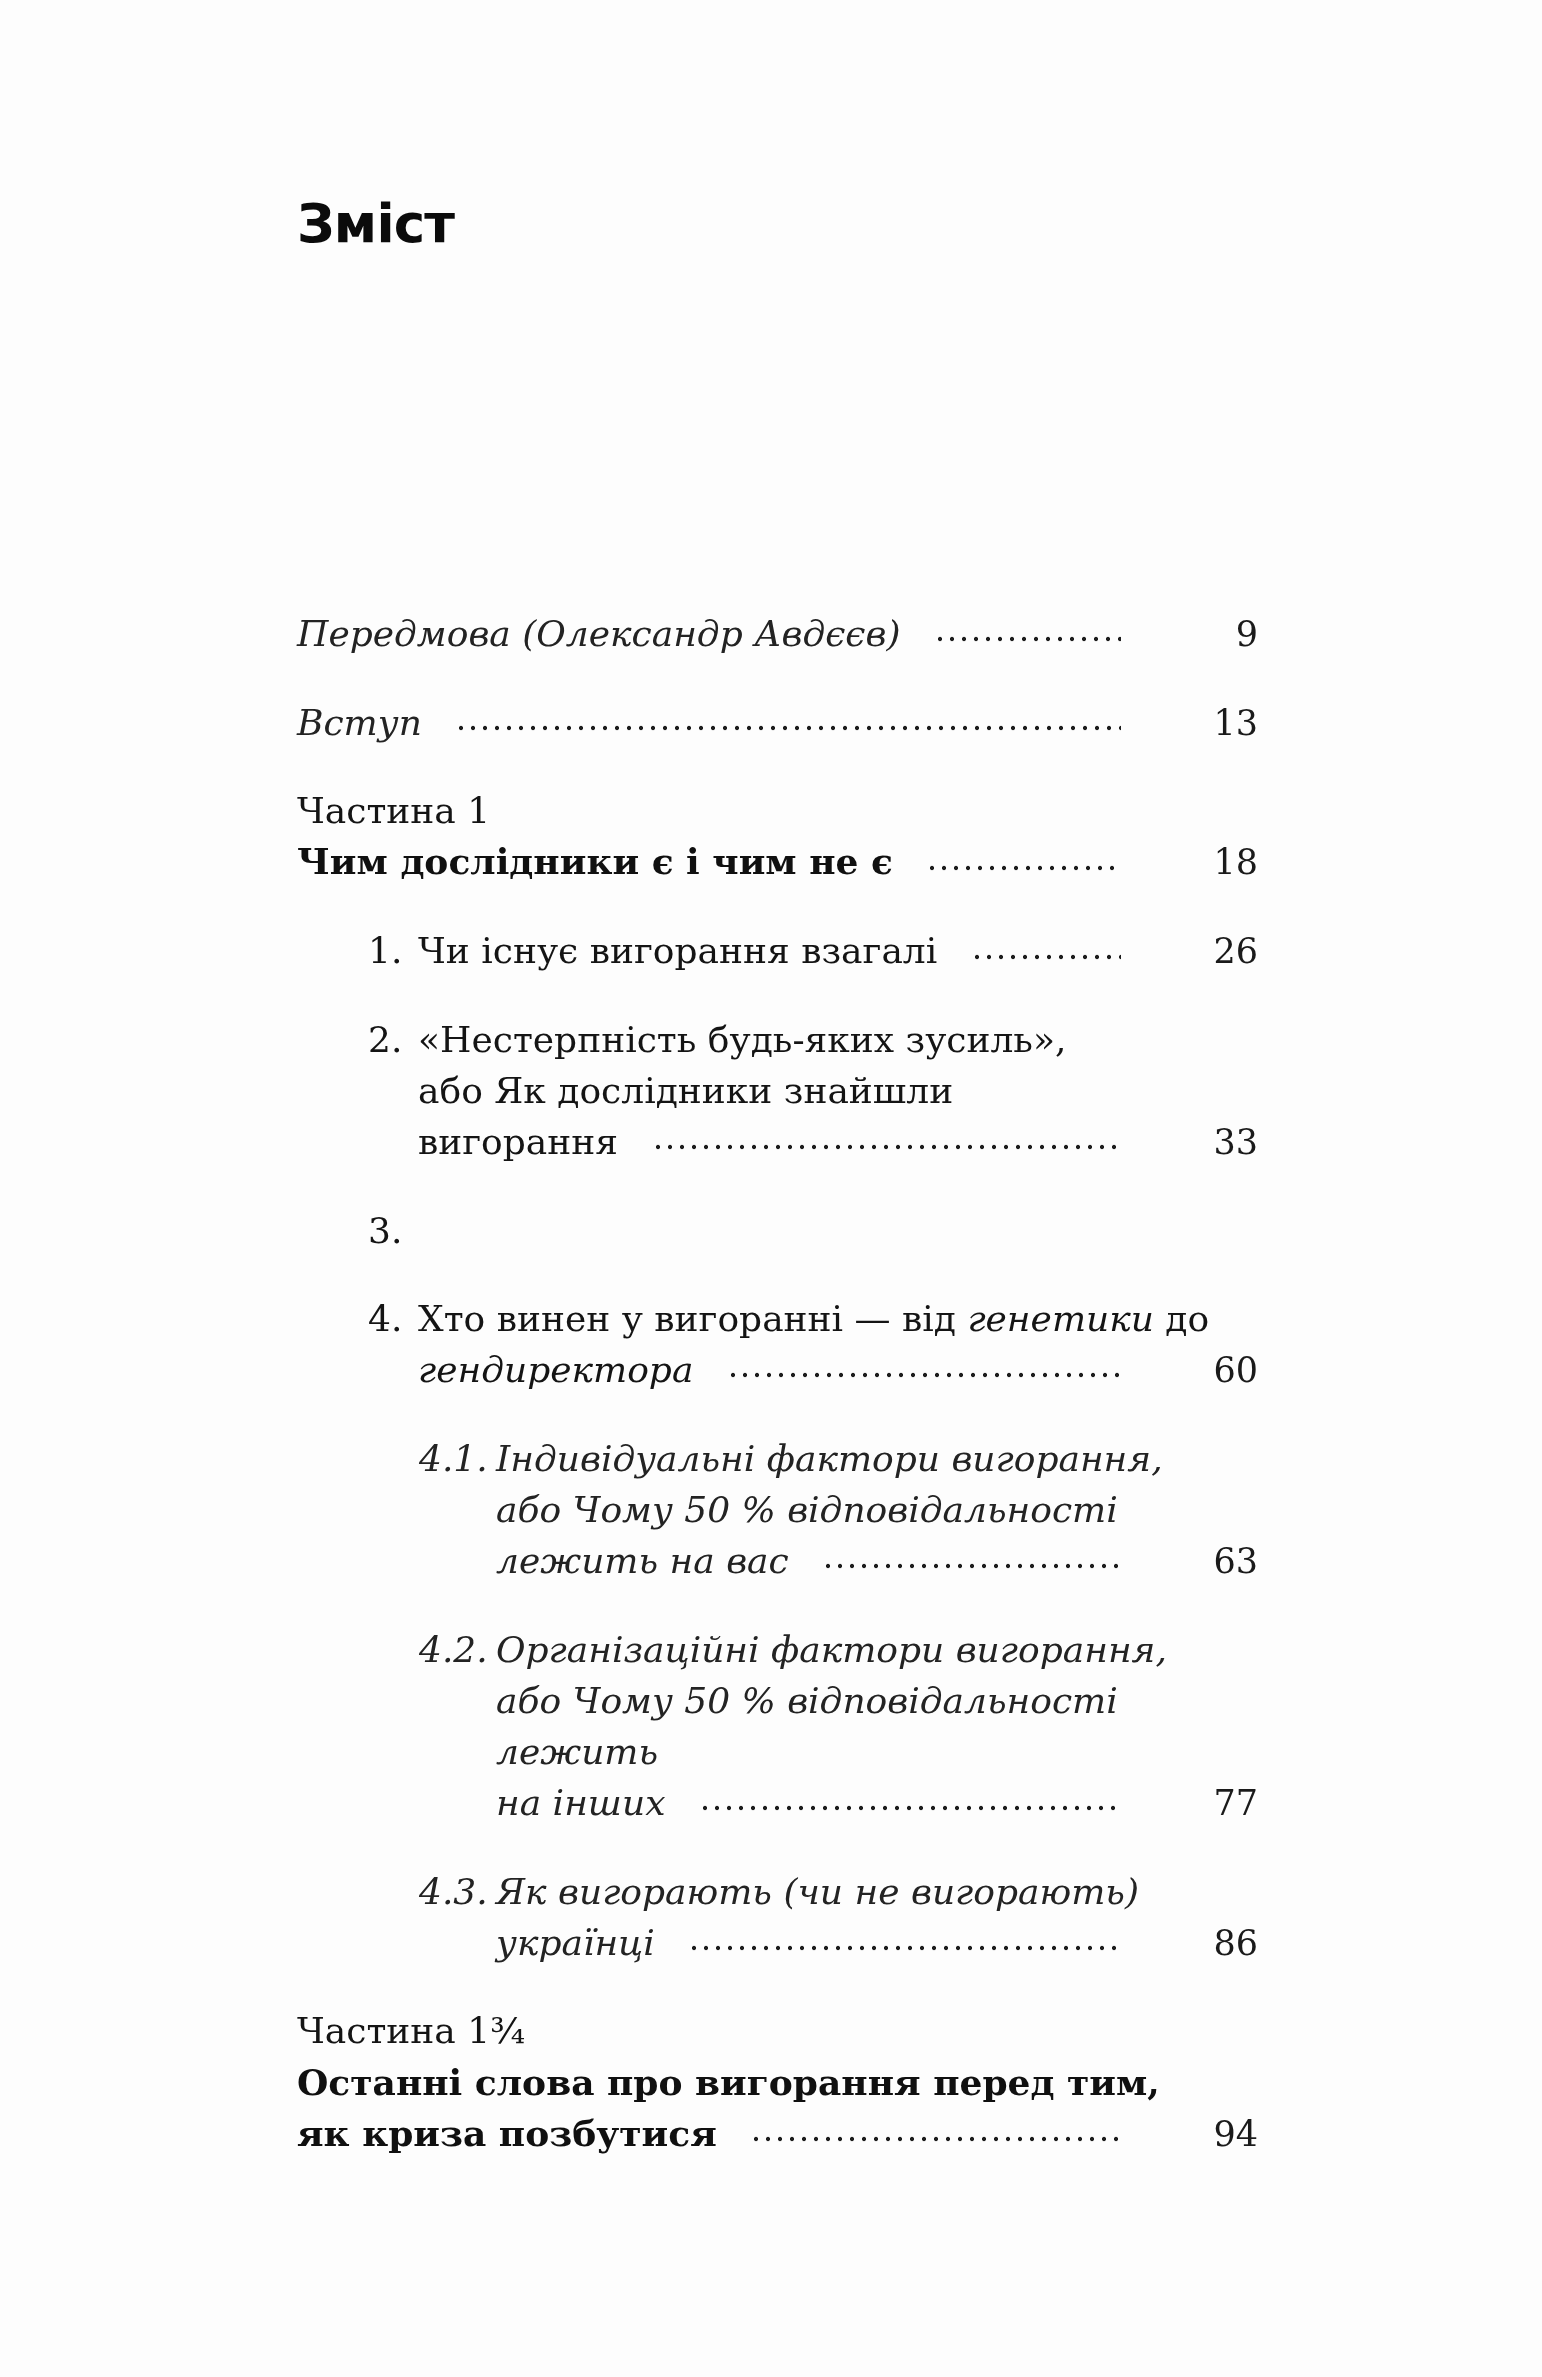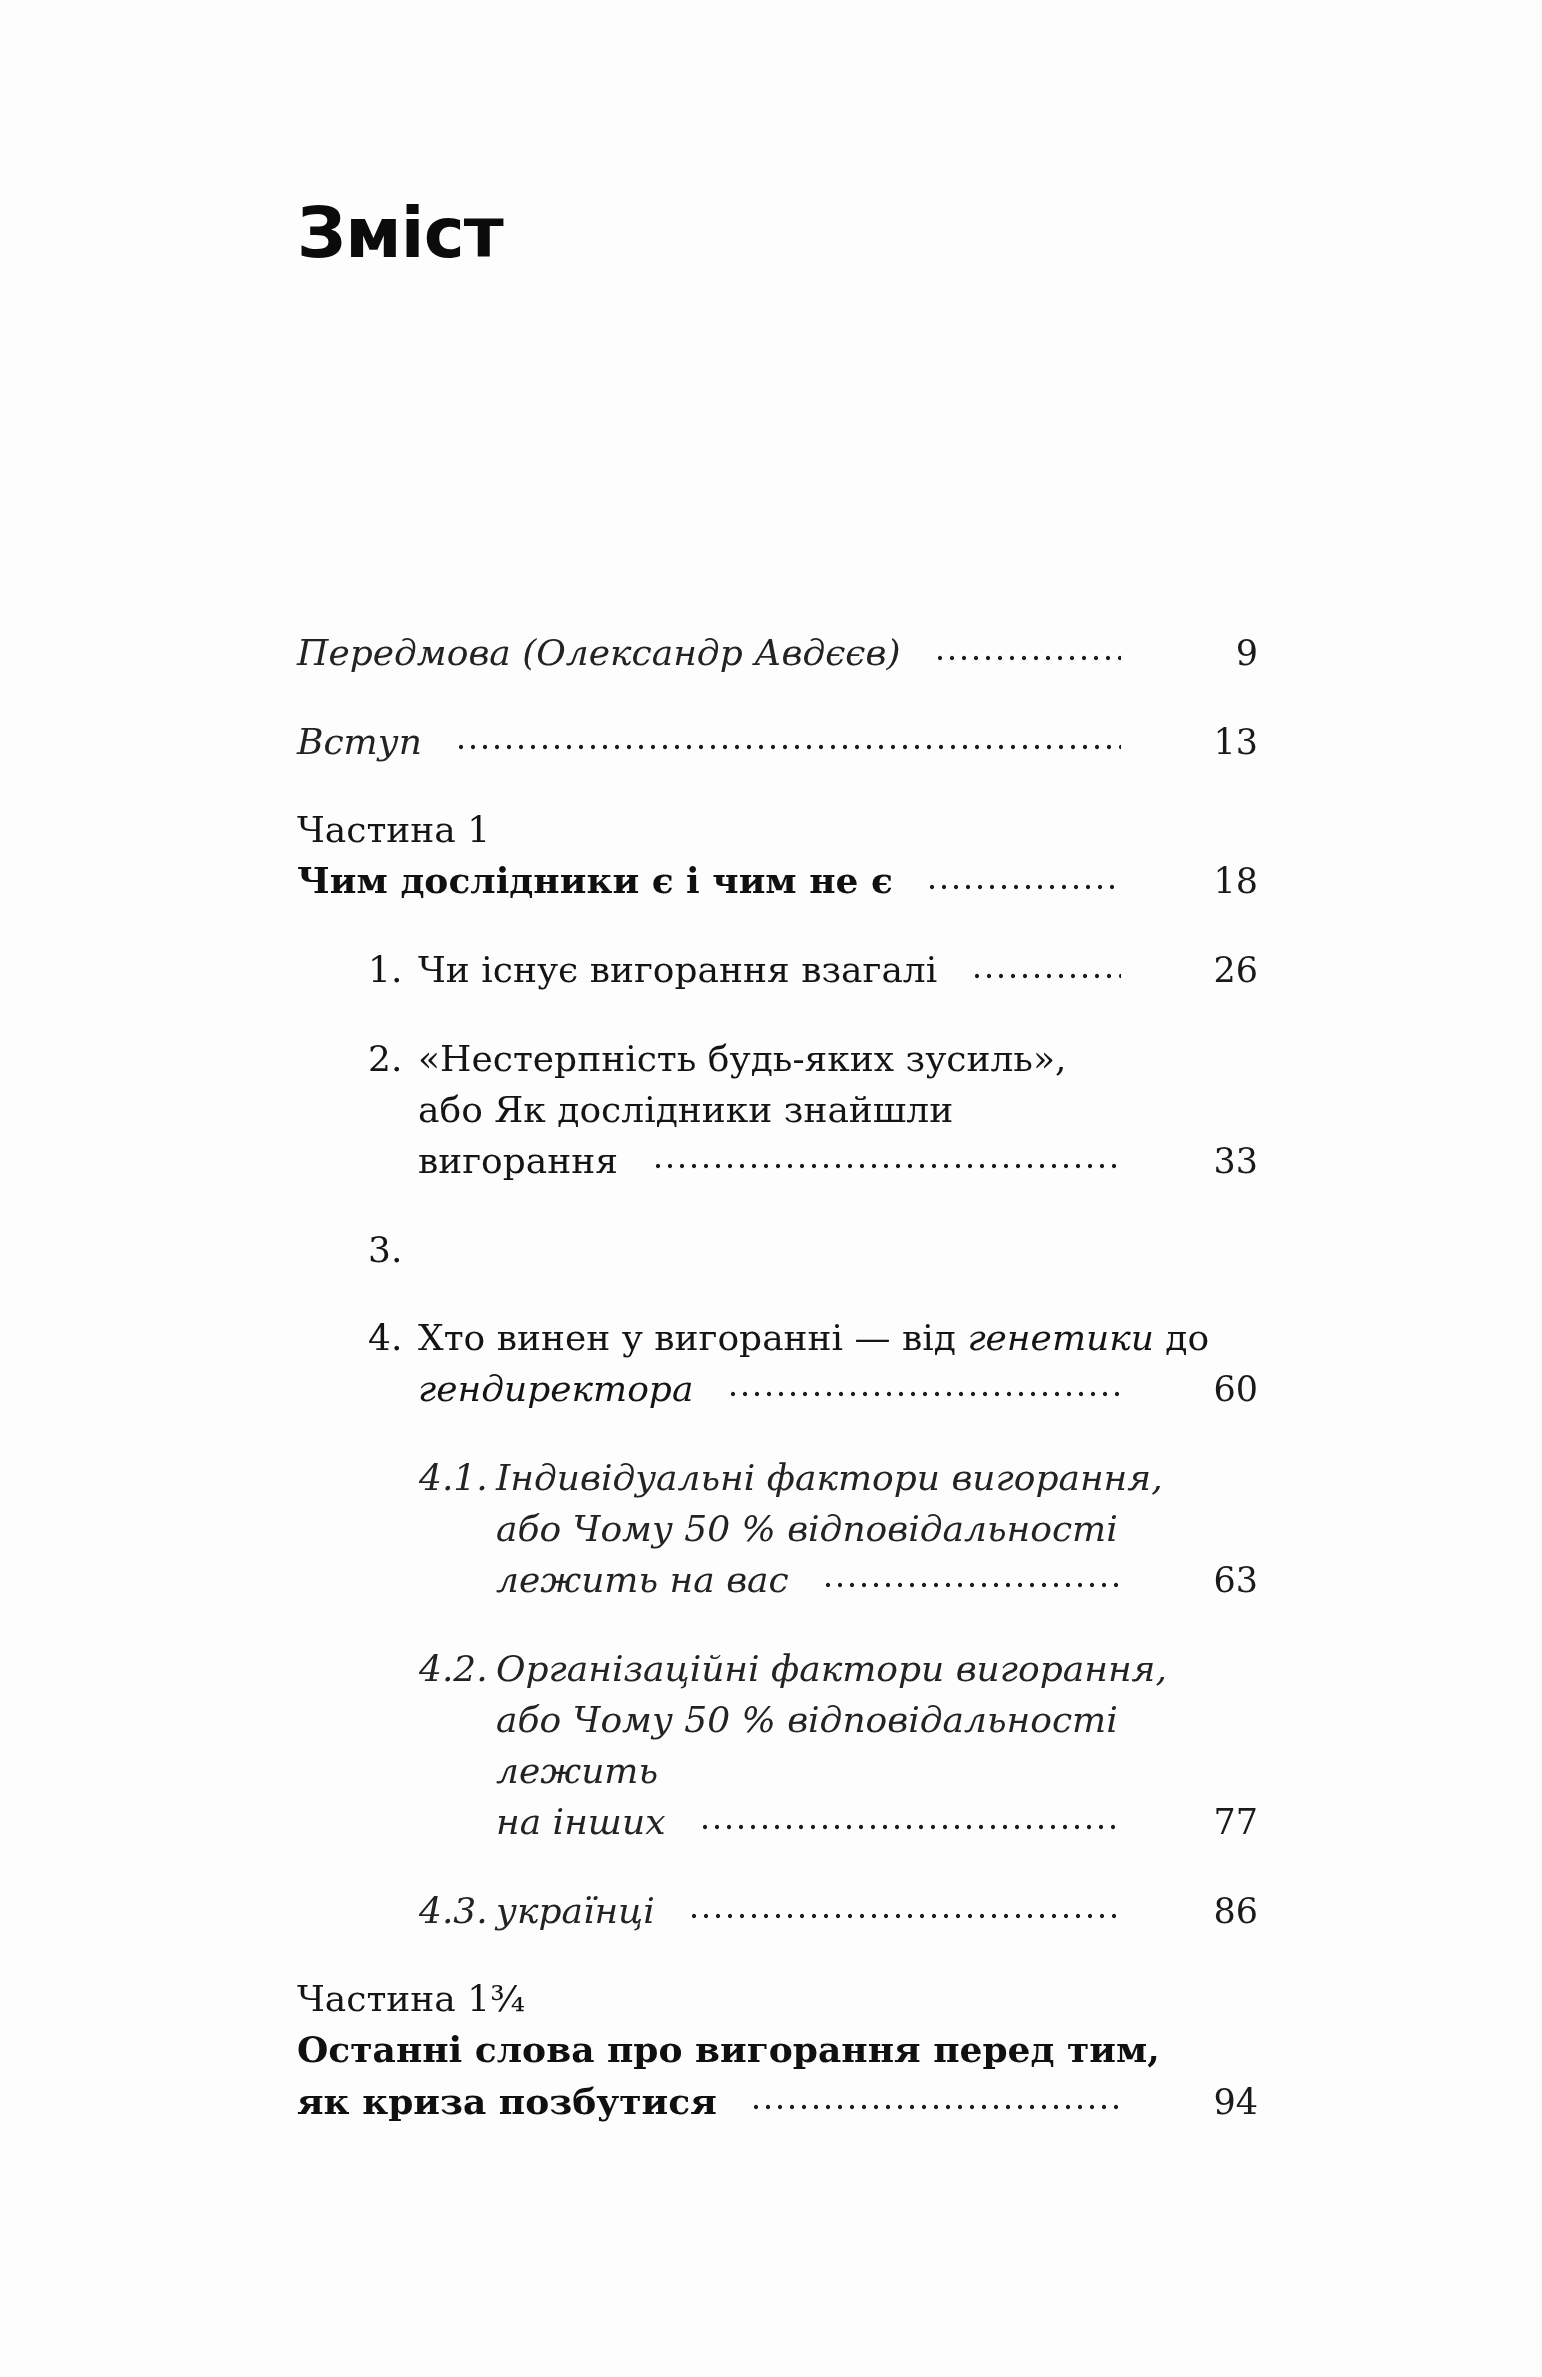--- a/index.html
+++ b/index.html
@@ -17,21 +17,21 @@
   .page {
     box-sizing: border-box;
     width: 1543px;
     min-height: 2377px;
     padding: 193px 285px 96px 297px;
   }
   .book-title {
     margin: 0;
     font-family: "DejaVu Sans", "Liberation Sans", sans-serif;
     font-weight: bold;
-    font-size: 69px;
+    font-size: 53px;
     letter-spacing: -0.8px;
     color: #0b0b0b;
   }
   .toc {
     margin-top: 354px;
     font-size: 36px;
     line-height: 1.42;
   }
   .entry {
     display: flex;
@@ -184,20 +184,21 @@
           <span class="txt">на інших</span>
           <span class="leader"></span>
           <span class="pagenum">77</span>
         </div>
       </div>
     </div>
 
     <div class="entry sub">
       <span class="num">4.3.</span>
       <div class="body">
+        <span class="line">Як вигорають (чи не вигорають)</span>
         <div class="lastline">
           <span class="txt">українці</span>
           <span class="leader"></span>
           <span class="pagenum">86</span>
         </div>
       </div>
     </div>
 
     <div class="entry part-block">
       <span class="part-kicker">Частина 1¾</span>

